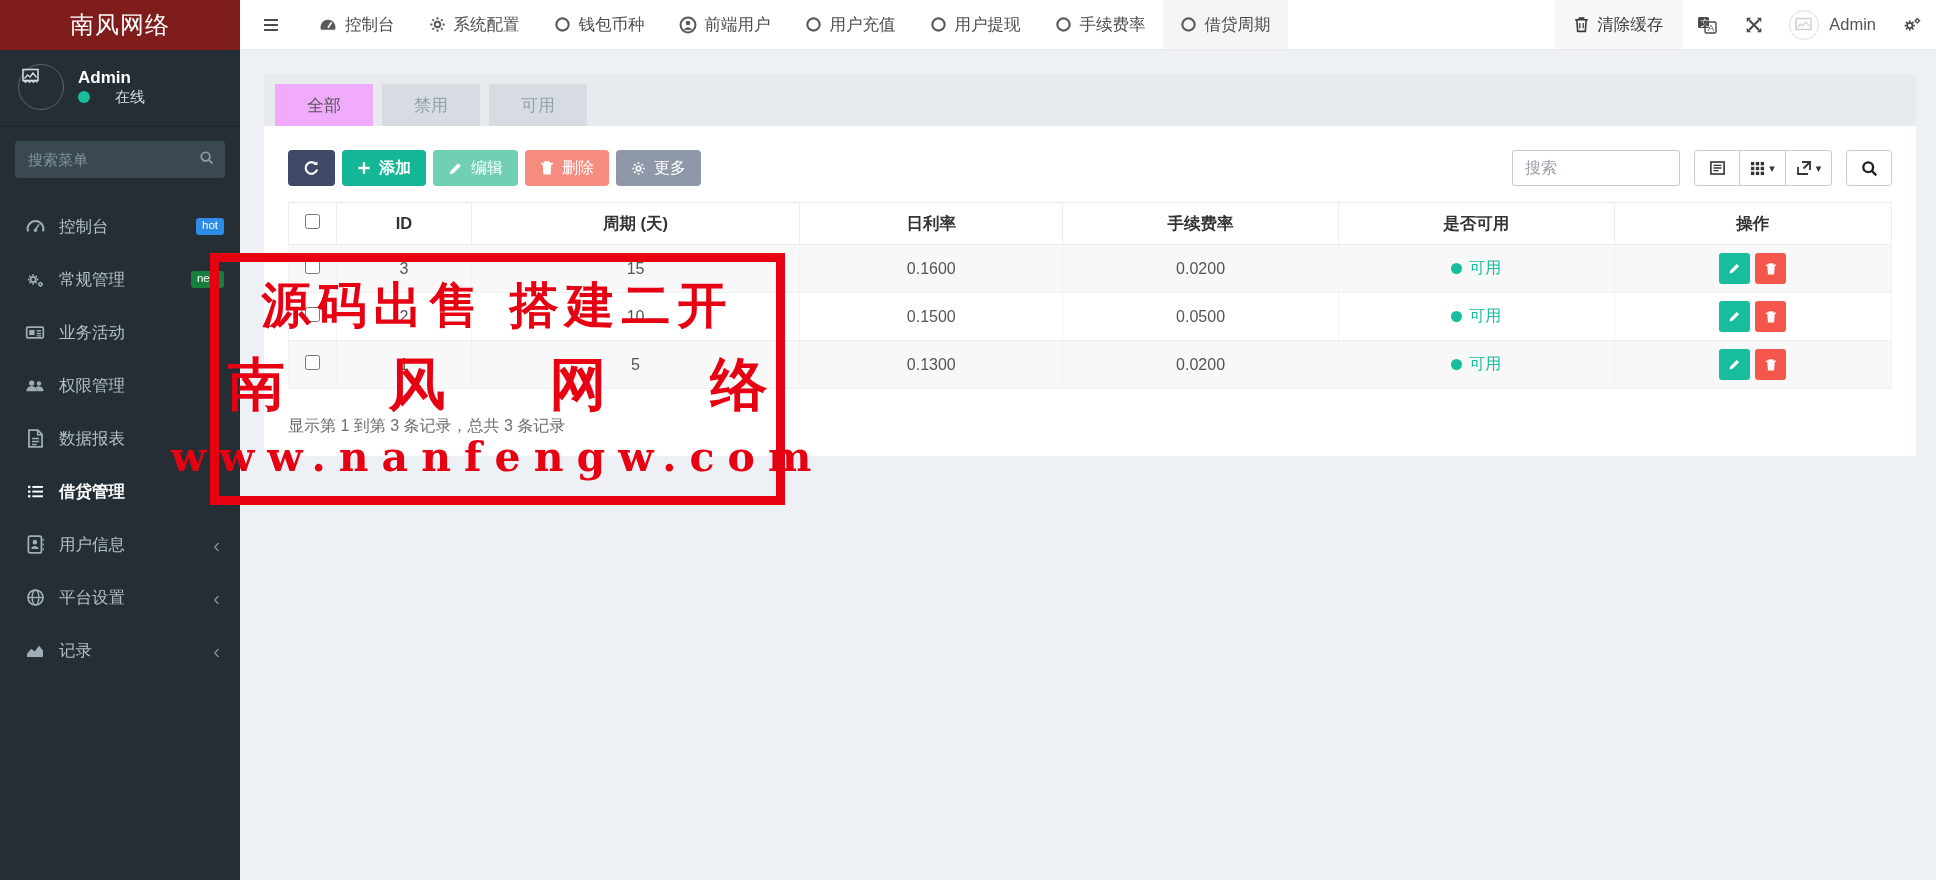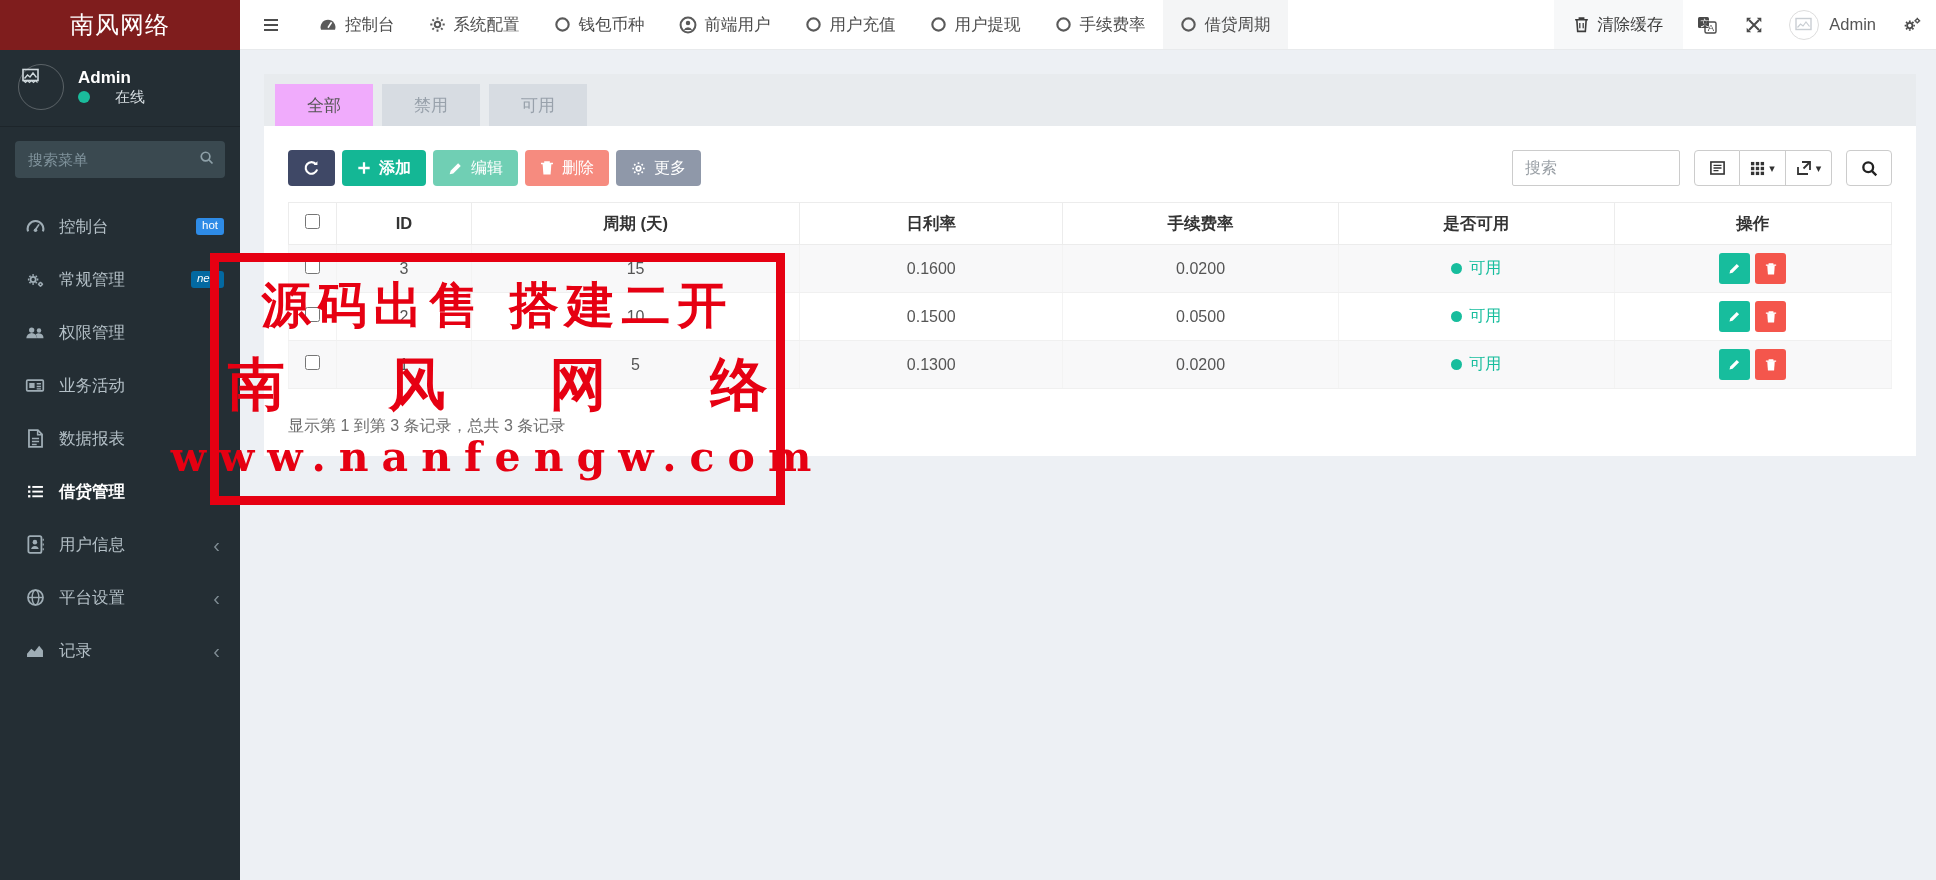--- a/index.html
+++ b/index.html
@@ -21,21 +21,21 @@
   .side-search input::placeholder { color:#7f929b; }
   .side-search .mag { position:absolute; right:11px; top:9px; color:#8ea0a8; }
   .side-menu { padding-top:12px; }
   .side-item { height:53px; display:flex; align-items:center; padding:0 16px 0 24px; color:#b3bfc6; font-size:16.5px; cursor:pointer; }
   .side-item .sicon { width:22px; display:flex; justify-content:center; margin-right:13px; color:#9fadb5; flex:0 0 auto; }
   .side-item.active { color:#fff; font-weight:bold; }
   .side-item.active .sicon { color:#fff; }
   .side-item .grow { flex:1; }
   .badge { font-size:11.5px; color:#fff; padding:2px 6px 3px; border-radius:3px; line-height:1; }
   .badge.hot { background:#2e8be6; }
-  .badge.new { background:#0369a1;font-style:italic; }
+  .badge.new { background:#15803d; }
   .chev { color:#7e8b92; font-size:20px; line-height:1; margin-right:4px; }
 
   
   .topnav { position:absolute; left:240px; top:0; right:0; height:50px; background:#fff; border-bottom:1px solid #e8eaec; display:flex; align-items:stretch; z-index:3; }
   .hamburger { display:flex; align-items:center; padding:0 22px; color:#4d4d4d; cursor:pointer; }
   .nav-items { display:flex; align-items:stretch; }
   .nav-item { display:flex; align-items:center; gap:8px; padding:0 17px; color:#4d4d4d; font-size:16.5px; cursor:pointer; white-space:nowrap; }
   .nav-item .nicon { color:#5a5a5a; display:flex; }
   .nav-item.active { background:#f4f5f6; }
   .nav-right { margin-left:auto; display:flex; align-items:stretch; }
@@ -156,40 +156,40 @@
                 <path d="M12.2 9.8v.9M12.2 13.3v.9M10 12h.9M13.5 12h.9"></path>
               </g>
             </svg>
           </span>
         <span>常规管理</span>
         <span class="grow"></span>
         <span class="badge new">new</span>
       </div>
       <div class="side-item">
         <span class="sicon">
+            <svg width="20" height="17" viewBox="0 0 18 16">
+              <rect x="1.2" y="3" width="15.6" height="10" rx="1" fill="none" stroke="currentColor" stroke-width="1.6"></rect>
+              <rect x="3.6" y="5.6" width="5" height="4.8" fill="currentColor"></rect>
+              <path d="M10.6 6.4h4M10.6 9h4M10.6 11.2h4" stroke="currentColor" stroke-width="1.3"></path>
+            </svg>
+          </span>
+        <span>业务活动</span>
+      </div>
+      <div class="side-item">
+        <span class="sicon">
             <svg width="20" height="18" viewBox="0 0 18 16">
               <g fill="currentColor">
                 <circle cx="6" cy="5.4" r="2.4"></circle>
                 <circle cx="12.6" cy="5.8" r="2"></circle>
                 <path d="M1.2 12.8a4.8 4.8 0 0 1 9.6 0z"></path>
                 <path d="M11 12.8a5.6 5.6 0 0 0-1.4-3.4 4.2 4.2 0 0 1 7 3.4z"></path>
               </g>
             </svg>
           </span>
         <span>权限管理</span>
-      </div>
-      <div class="side-item">
-        <span class="sicon">
-            <svg width="20" height="17" viewBox="0 0 18 16">
-              <rect x="1.2" y="3" width="15.6" height="10" rx="1" fill="none" stroke="currentColor" stroke-width="1.6"></rect>
-              <rect x="3.6" y="5.6" width="5" height="4.8" fill="currentColor"></rect>
-              <path d="M10.6 6.4h4M10.6 9h4M10.6 11.2h4" stroke="currentColor" stroke-width="1.3"></path>
-            </svg>
-          </span>
-        <span>业务活动</span>
       </div>
       <div class="side-item">
         <span class="sicon">
             <svg width="17" height="19" viewBox="0 0 14 16">
               <path d="M1.5 1h7.5l3.5 3.5V15h-11z" fill="none" stroke="currentColor" stroke-width="1.5"></path>
               <path d="M8.8 1v3.8h3.7" fill="none" stroke="currentColor" stroke-width="1.3"></path>
               <path d="M4 8h6M4 10.6h6M4 13h4" stroke="currentColor" stroke-width="1.3"></path>
             </svg>
           </span>
         <span>数据报表</span>

